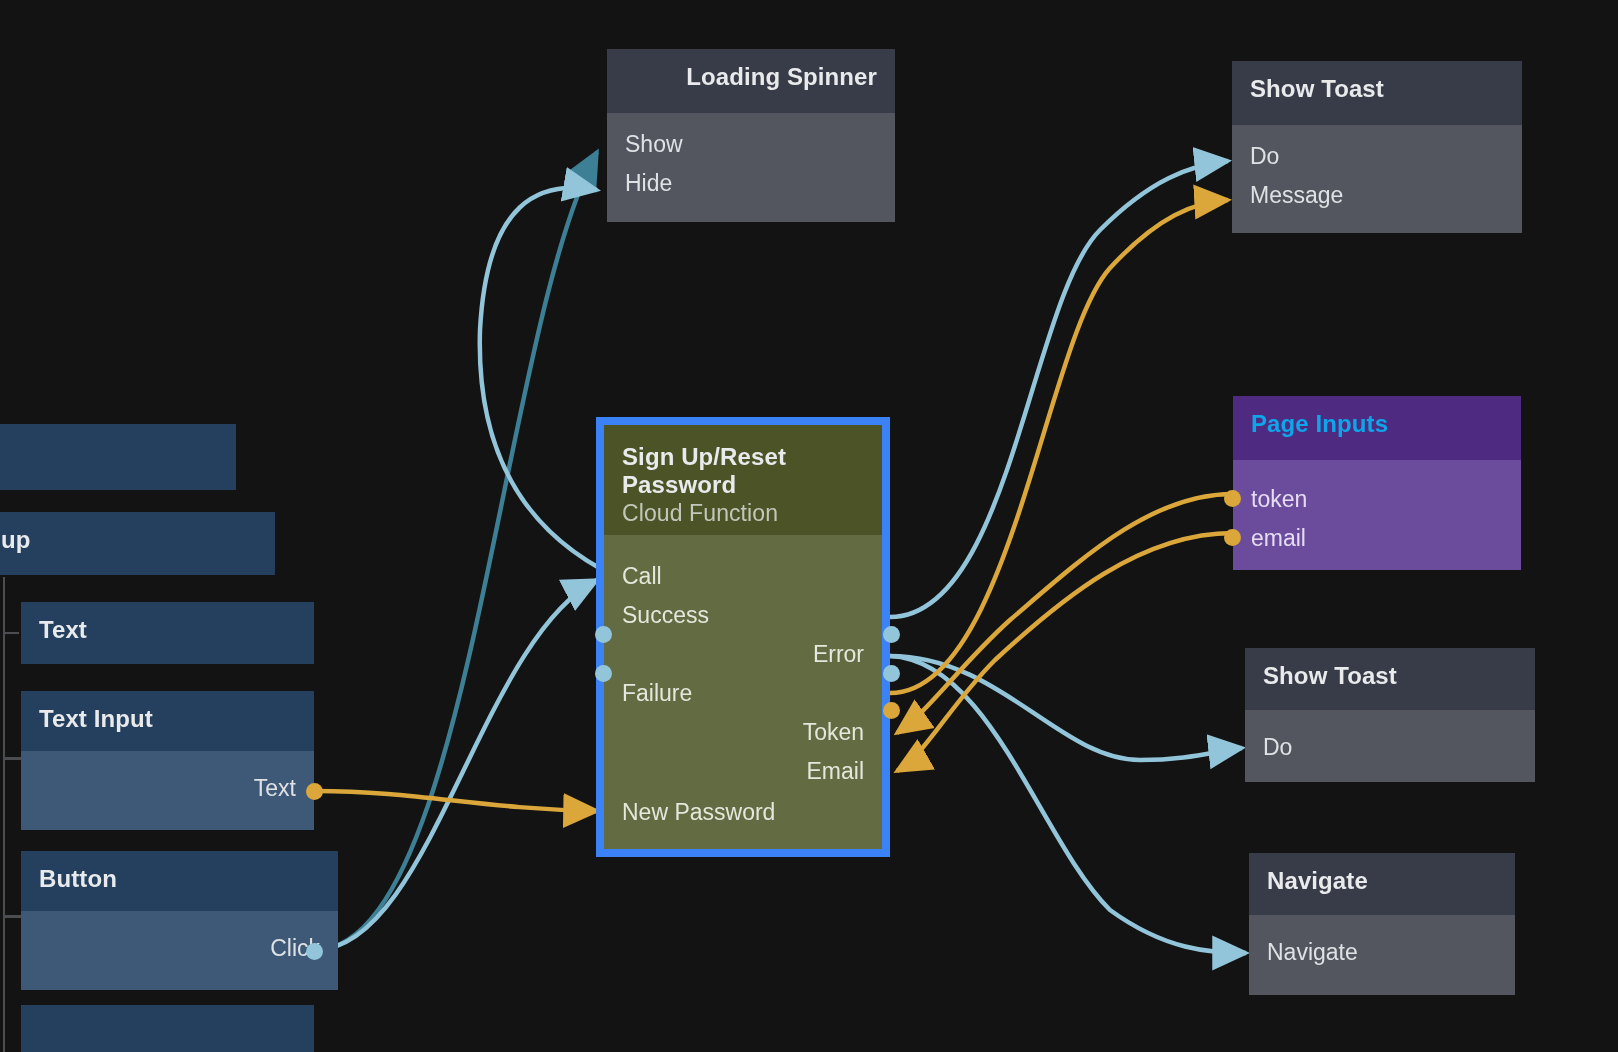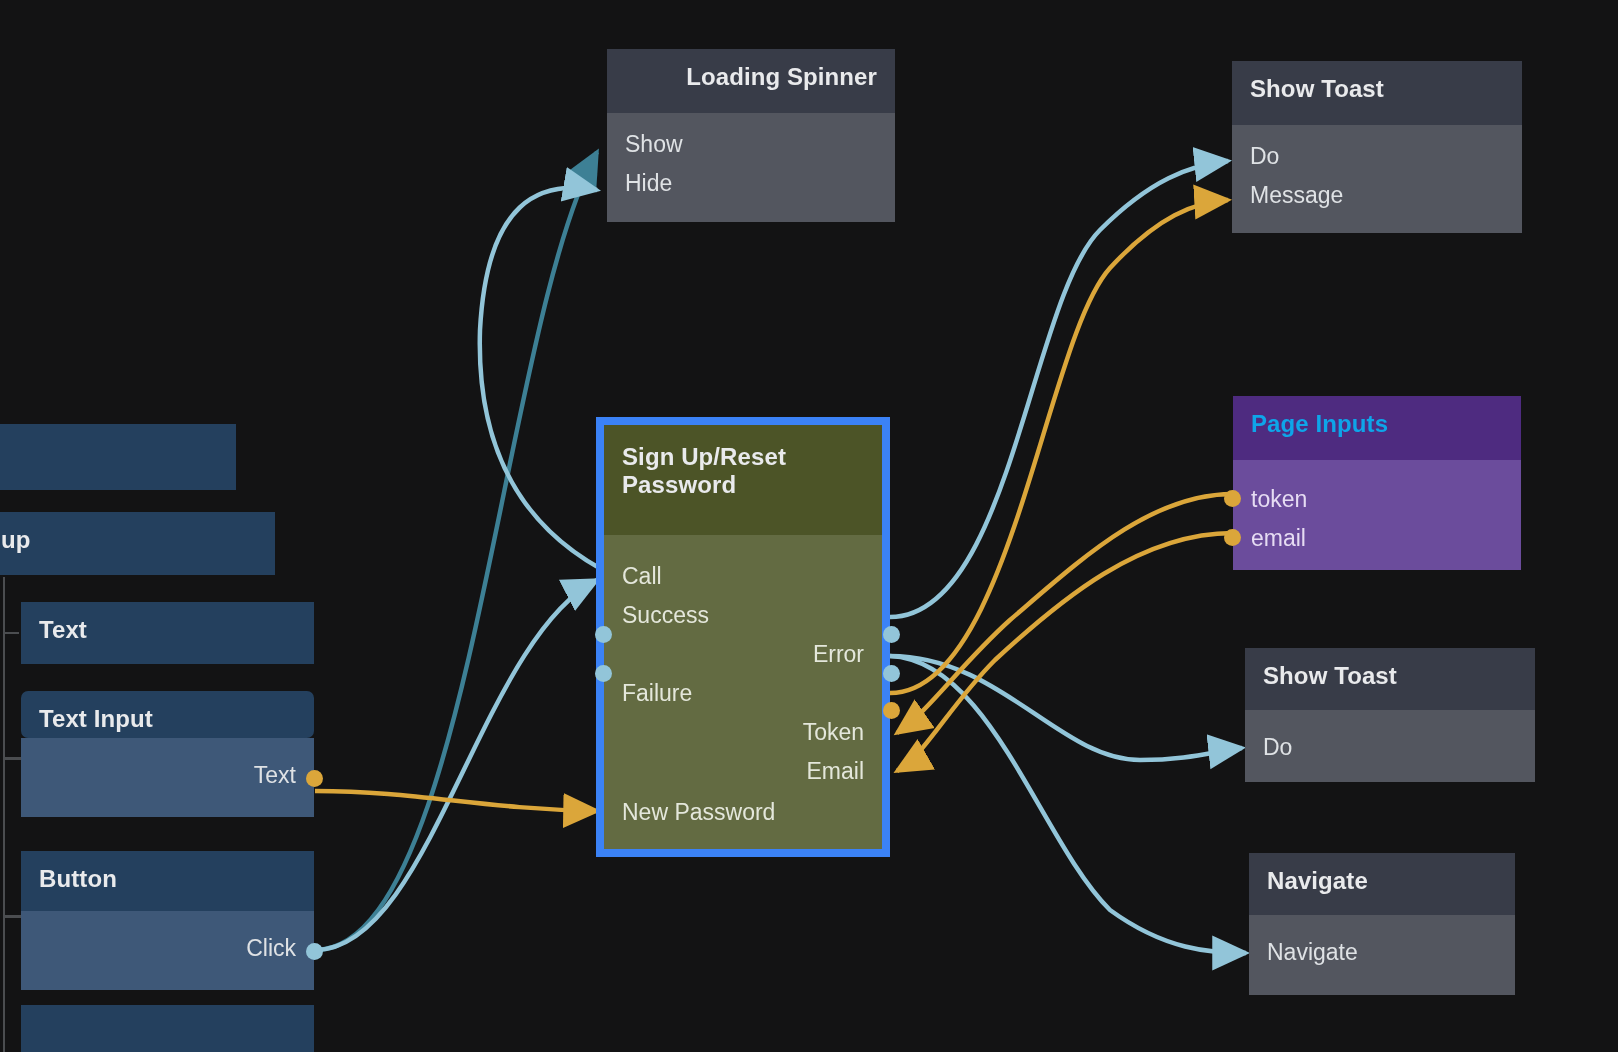--- a/index.html
+++ b/index.html
@@ -153,31 +153,31 @@
 
   <div class="node theme-blue" style="left:-60px; top:512px; width:335px;">
     <div class="node-header" style="height:63px;">Group</div>
   </div>
 
   <div class="node theme-blue" style="left:21px; top:602px; width:293px;">
     <div class="node-header" style="height:62px;">Text</div>
   </div>
 
   <div class="node theme-blue" style="left:21px; top:691px; width:293px;">
-    <div class="node-header" style="height:47px;border-radius:7px;">Text Input</div>
+    <div class="node-header" style="height:60px;">Text Input</div>
     <div class="node-body" style="height:79px;">
       <div class="spacer" style="height:18px;"></div>
       <div class="port-row right">
         <span>Text</span>
       </div>
       <div class="port-dot dot-orange" style="left:285px; top:32px;"></div>
     </div>
   </div>
 
-  <div class="node theme-blue" style="left:21px; top:851px; width:293px;">
+  <div class="node theme-blue" style="left:21px; top:851px; width:317px;">
     <div class="node-header" style="height:60px;">Button</div>
     <div class="node-body" style="height:79px;">
       <div class="spacer" style="height:18px;"></div>
       <div class="port-row right">
         <span>Click</span>
       </div>
       <div class="port-dot dot-blue" style="left:285px; top:32px;"></div>
     </div>
   </div>
 
@@ -194,20 +194,21 @@
       </div>
       <div class="port-row">
         <span>Hide</span>
       </div>
     </div>
   </div>
 
   <div class="node theme-olive" style="left:596px; top:417px; width:294px;">
     <div class="node-header" style="height:110px; padding-top:18px;">
       <span>Sign Up/Reset Password</span>
+      <span class="node-subtitle">Cloud Function</span>
     </div>
     <div class="node-body" style="height:314px;">
       <div class="spacer" style="height:22px;"></div>
       <div class="port-row">
         <span>Call</span>
       </div>
       <div class="port-row">
         <span>Success</span>
       </div>
       <div class="port-row right">

